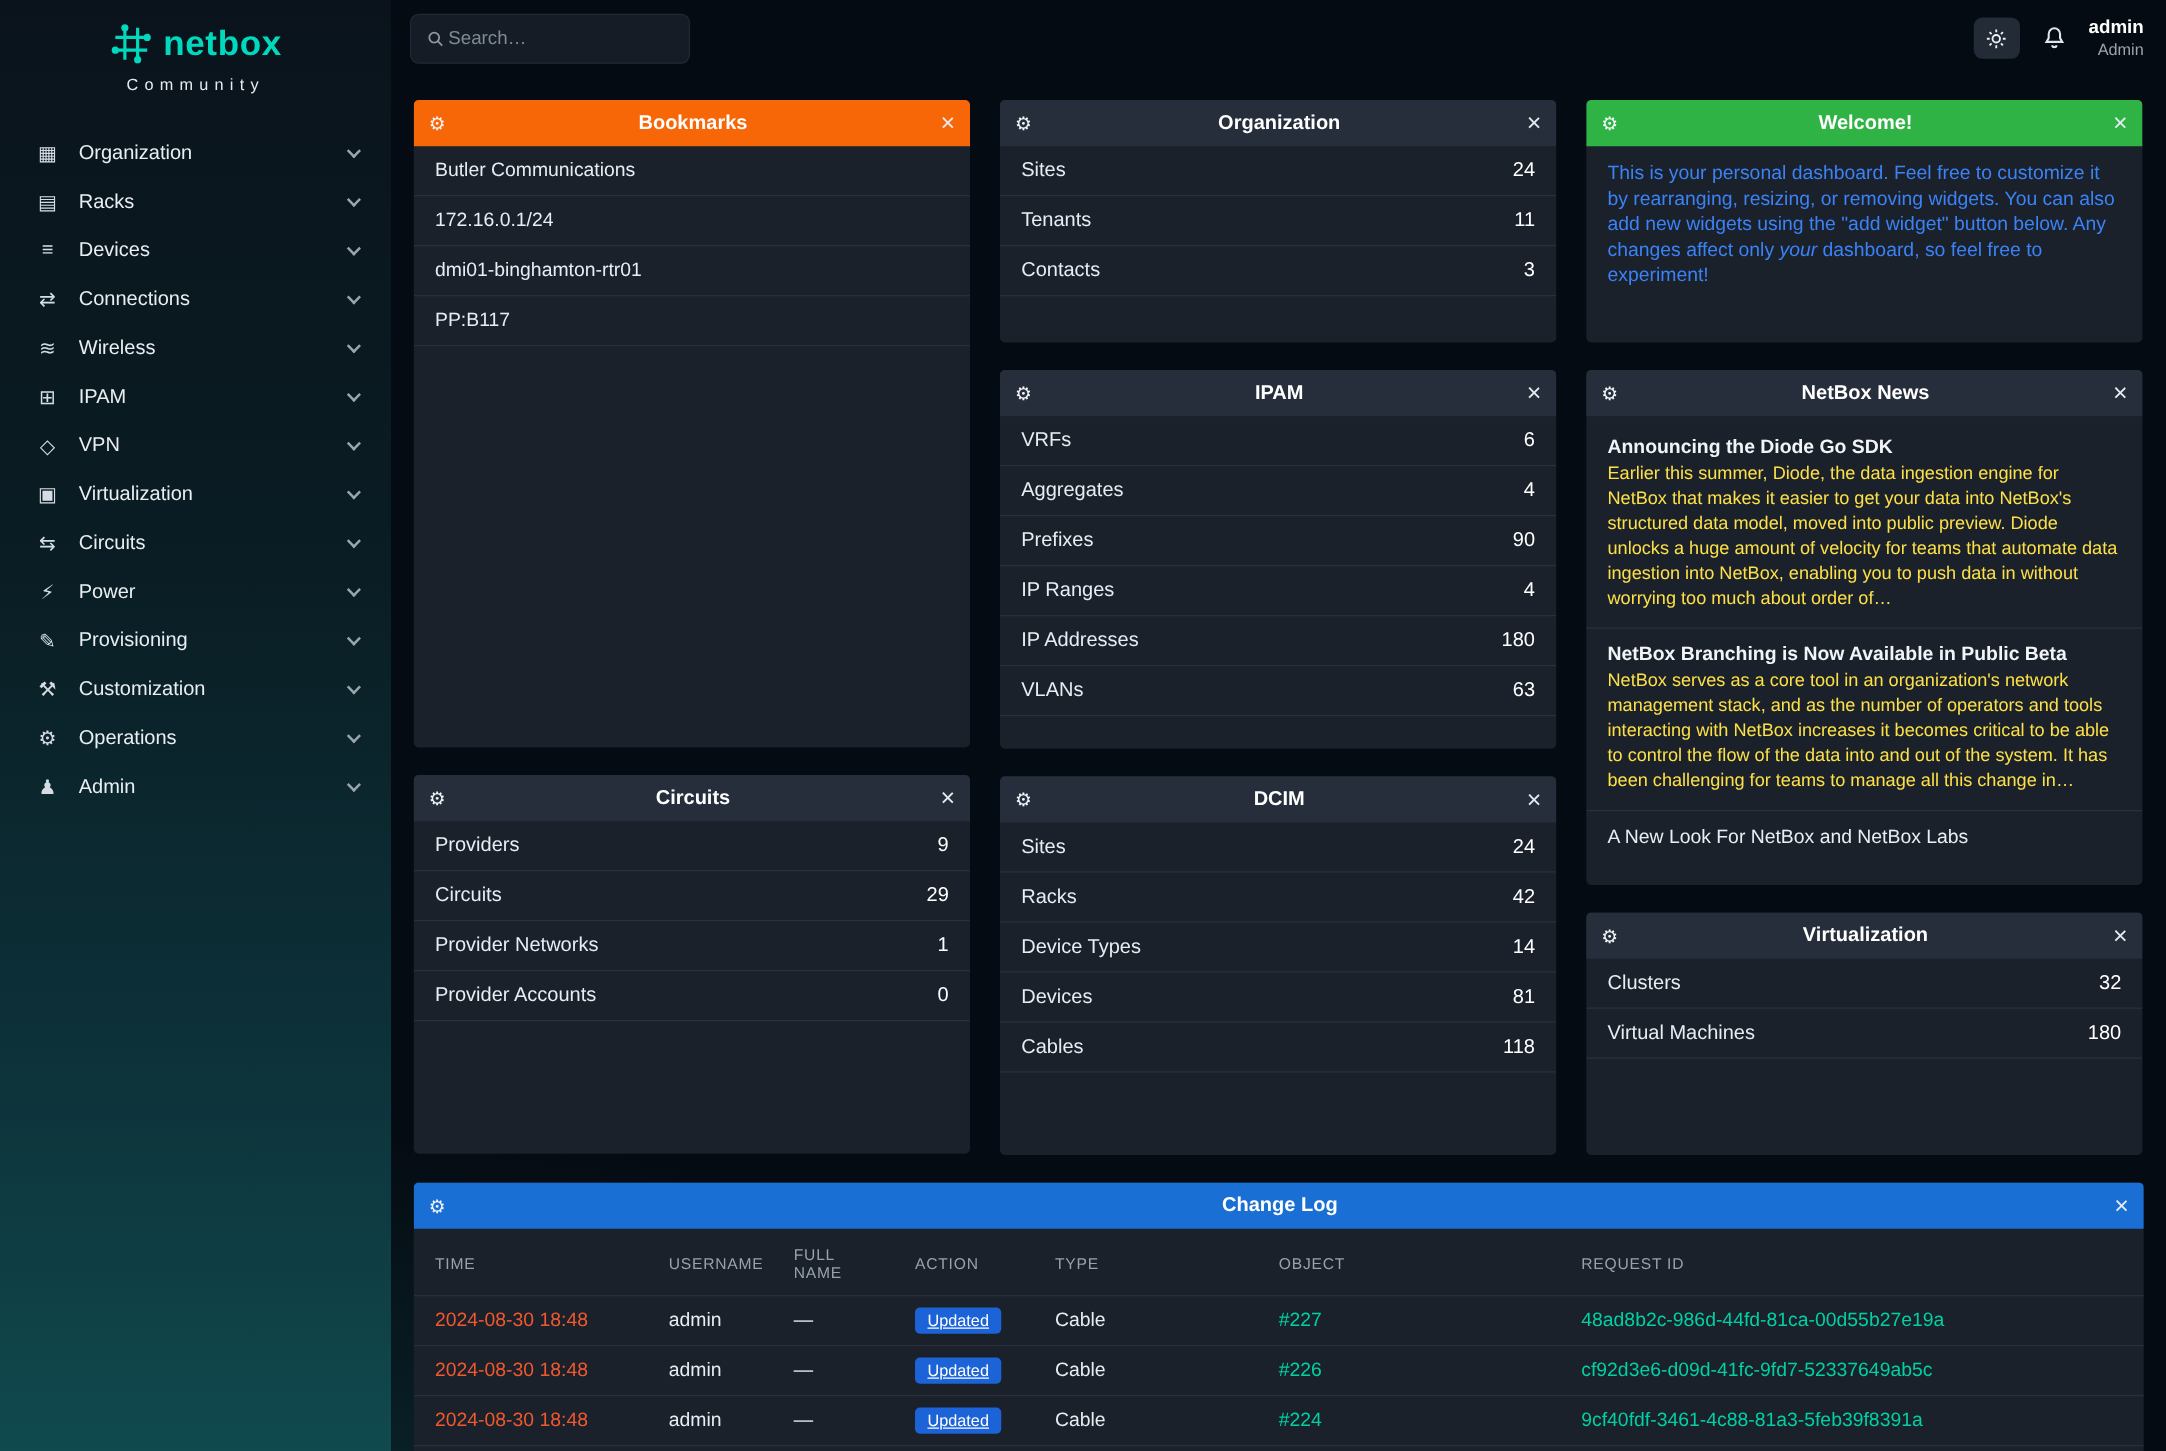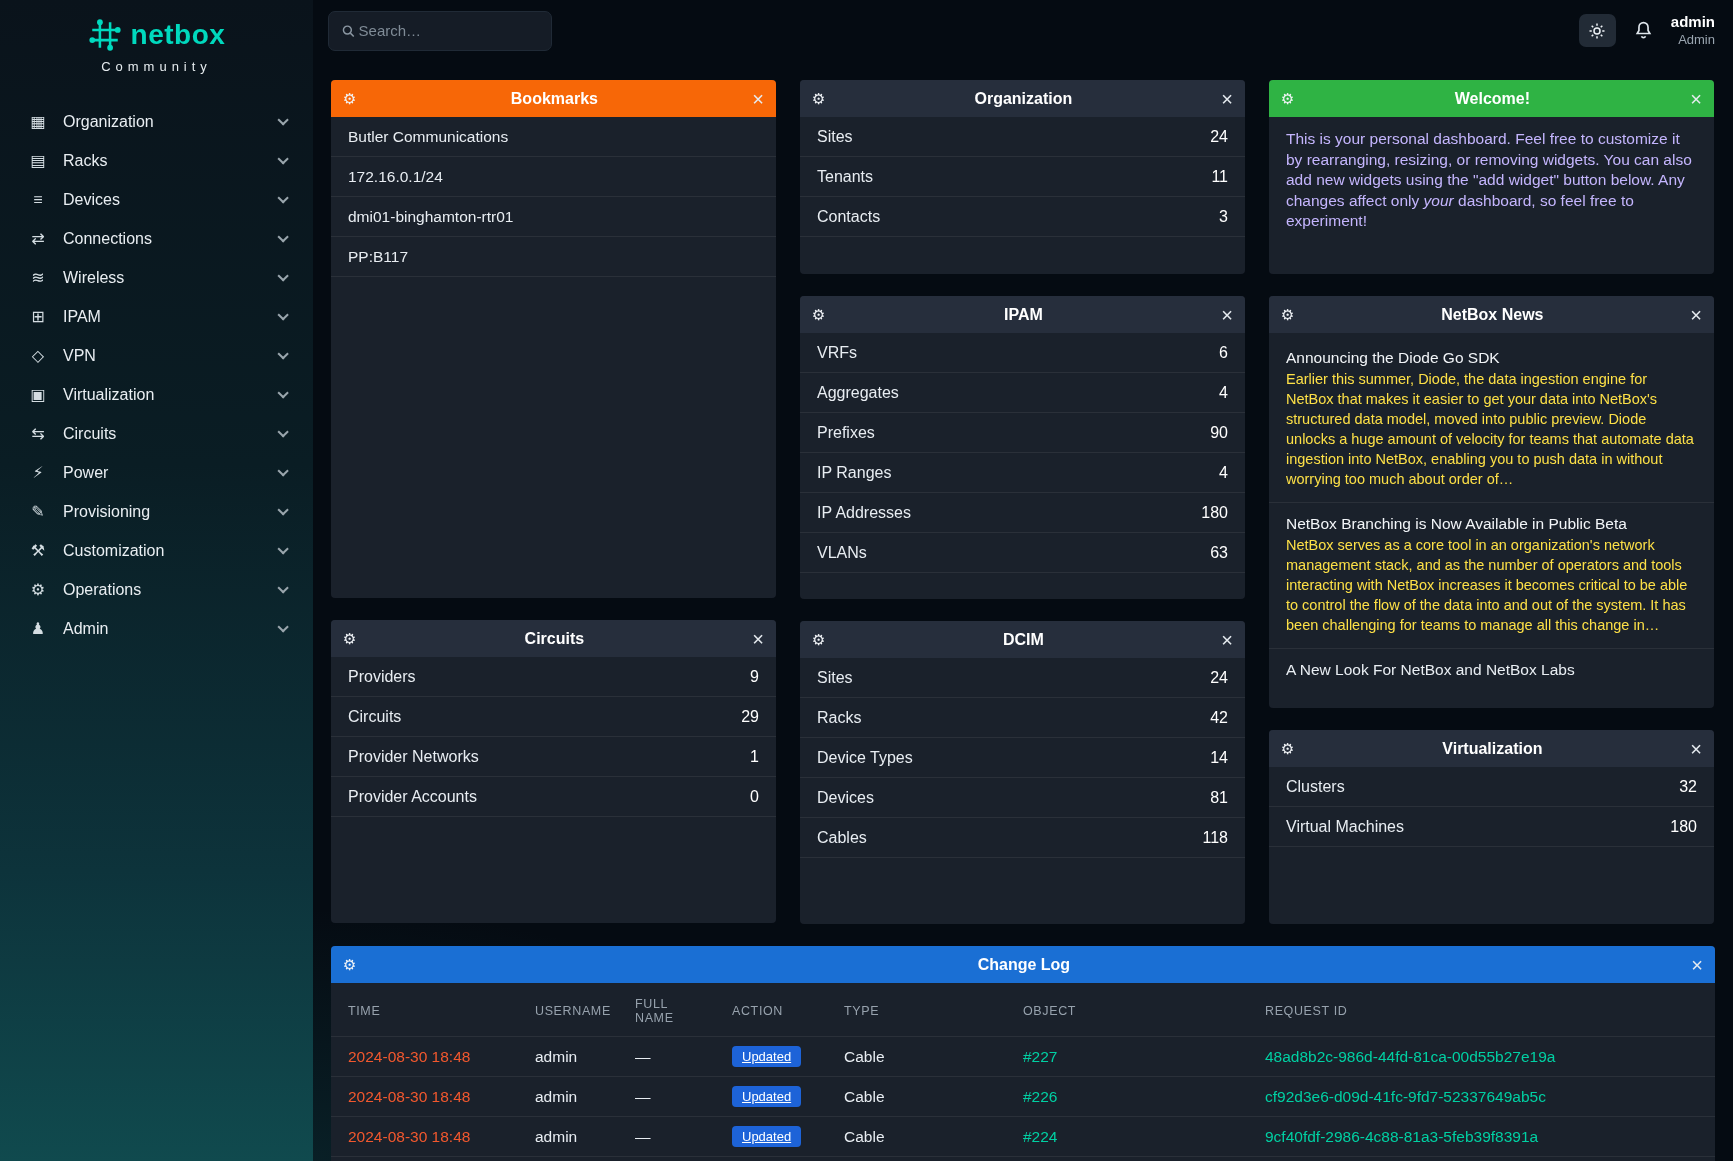--- a/index.html
+++ b/index.html
@@ -85,26 +85,26 @@
     font-size:15.5px; color:#e8edf2; cursor:pointer;
     border-bottom:1px solid rgba(255,255,255,.07);
   }
   .stat-row {
     height:40px; display:flex; align-items:center; justify-content:space-between;
     padding:0 17px; border-bottom:1px solid rgba(255,255,255,.07);
   }
   .stat-label { font-size:16px; color:#e8edf2; }
   .stat-value { font-size:16px; color:#ffffff; cursor:pointer; }
 
-  .welcome-body { padding:12px 17px; font-size:15.5px; line-height:1.33; color:#c4b5fd; }
+  .welcome-body { padding:12px 17px; font-size:15.5px; line-height:1.33; color:#3b82f6; }
 
   .news-body { padding:4px 0 0; }
   .news-item { padding:12px 17px 13px; }
   .news-item + .news-item { border-top:1px solid rgba(255,255,255,.07); }
-  .news-headline { font-size:15.5px; font-weight:normal; color:#f2f5f8; cursor:pointer; margin-bottom:2px; }
+  .news-headline { font-size:15.5px; font-weight:bold; color:#f2f5f8; cursor:pointer; margin-bottom:2px; }
   .news-text { font-size:14.5px; line-height:1.38; color:#fde047; }
 
   table.cl { width:100%; border-collapse:collapse; table-layout:fixed; }
   table.cl th {
     text-align:left; font-size:12.5px; font-weight:normal; letter-spacing:.05em;
     color:#97a2ad; padding:14px 8px 11px 17px;
     border-bottom:1px solid rgba(255,255,255,.07);
   }
   table.cl td {
     height:40px; font-size:15.5px; padding:0 8px 0 17px;
@@ -479,21 +479,21 @@
               <td><span class="lk-teal">#226</span></td>
               <td><span class="lk-teal">cf92d3e6-d09d-41fc-9fd7-52337649ab5c</span></td>
             </tr>
             <tr>
               <td><span class="lk-red">2024-08-30 18:48</span></td>
               <td>admin</td>
               <td>—</td>
               <td><span class="badge">Updated</span></td>
               <td>Cable</td>
               <td><span class="lk-teal">#224</span></td>
-              <td><span class="lk-teal">9cf40fdf-2986-4c88-81a3-5feb39f8391a</span></td>
+              <td><span class="lk-teal">9cf40fdf-3461-4c88-81a3-5feb39f8391a</span></td>
             </tr>
             <tr>
               <td></td>
               <td>admin</td>
               <td>—</td>
               <td></td>
               <td>Cable</td>
               <td></td>
               <td></td>
             </tr>

